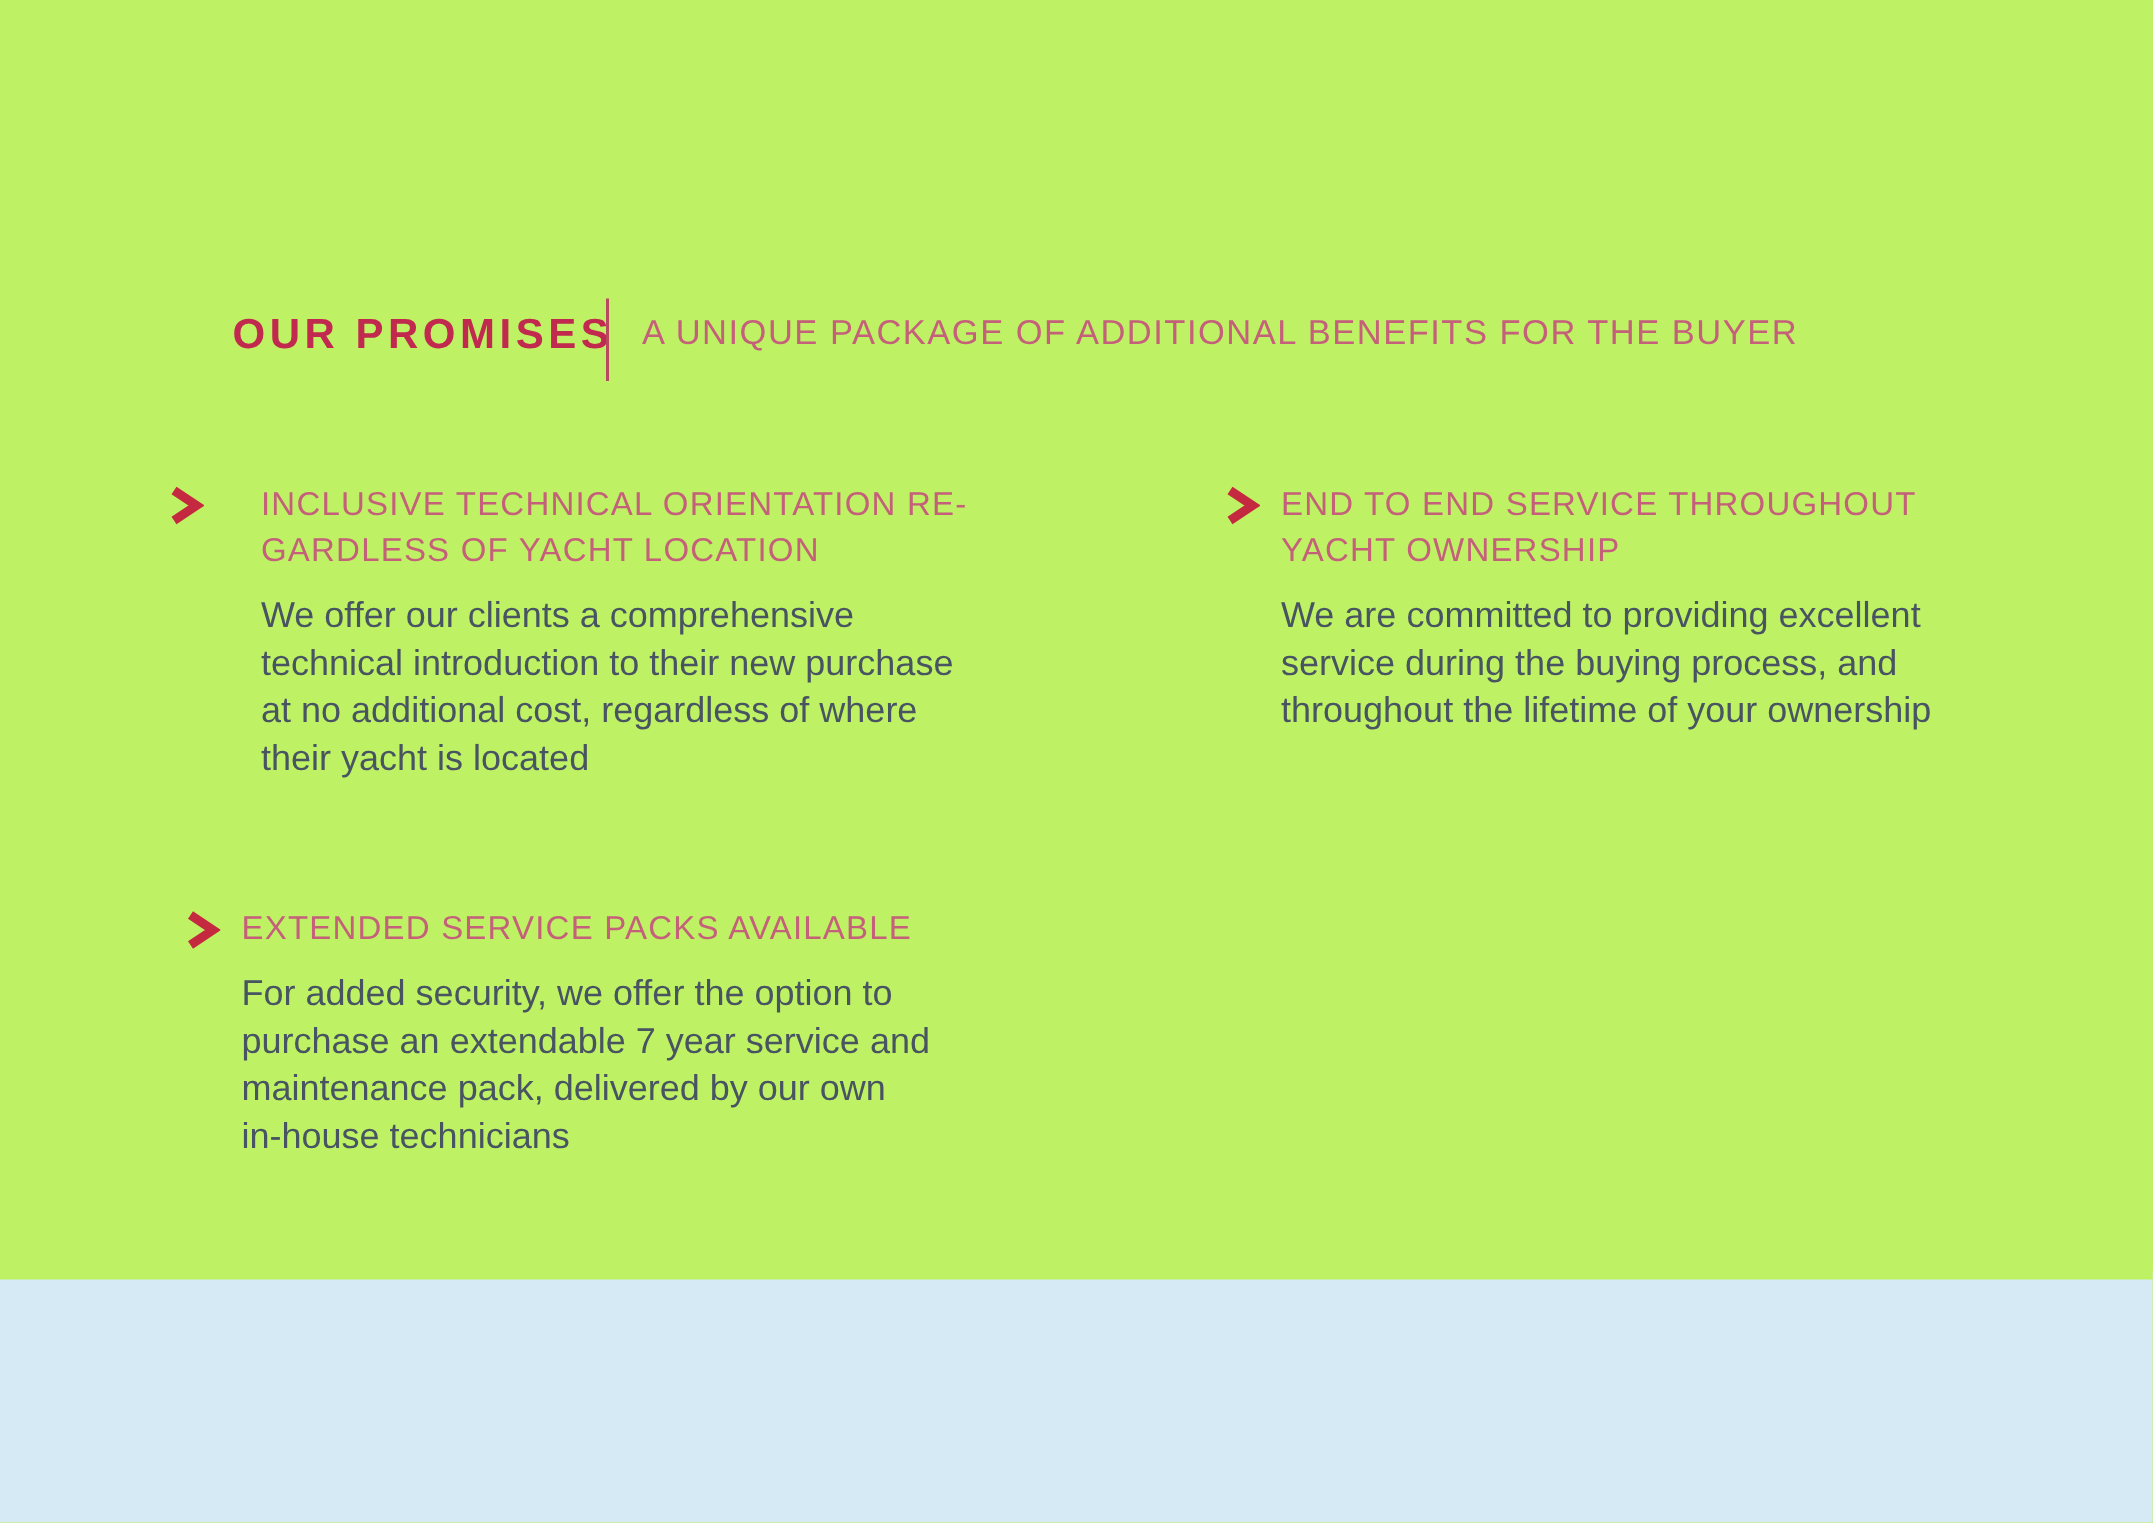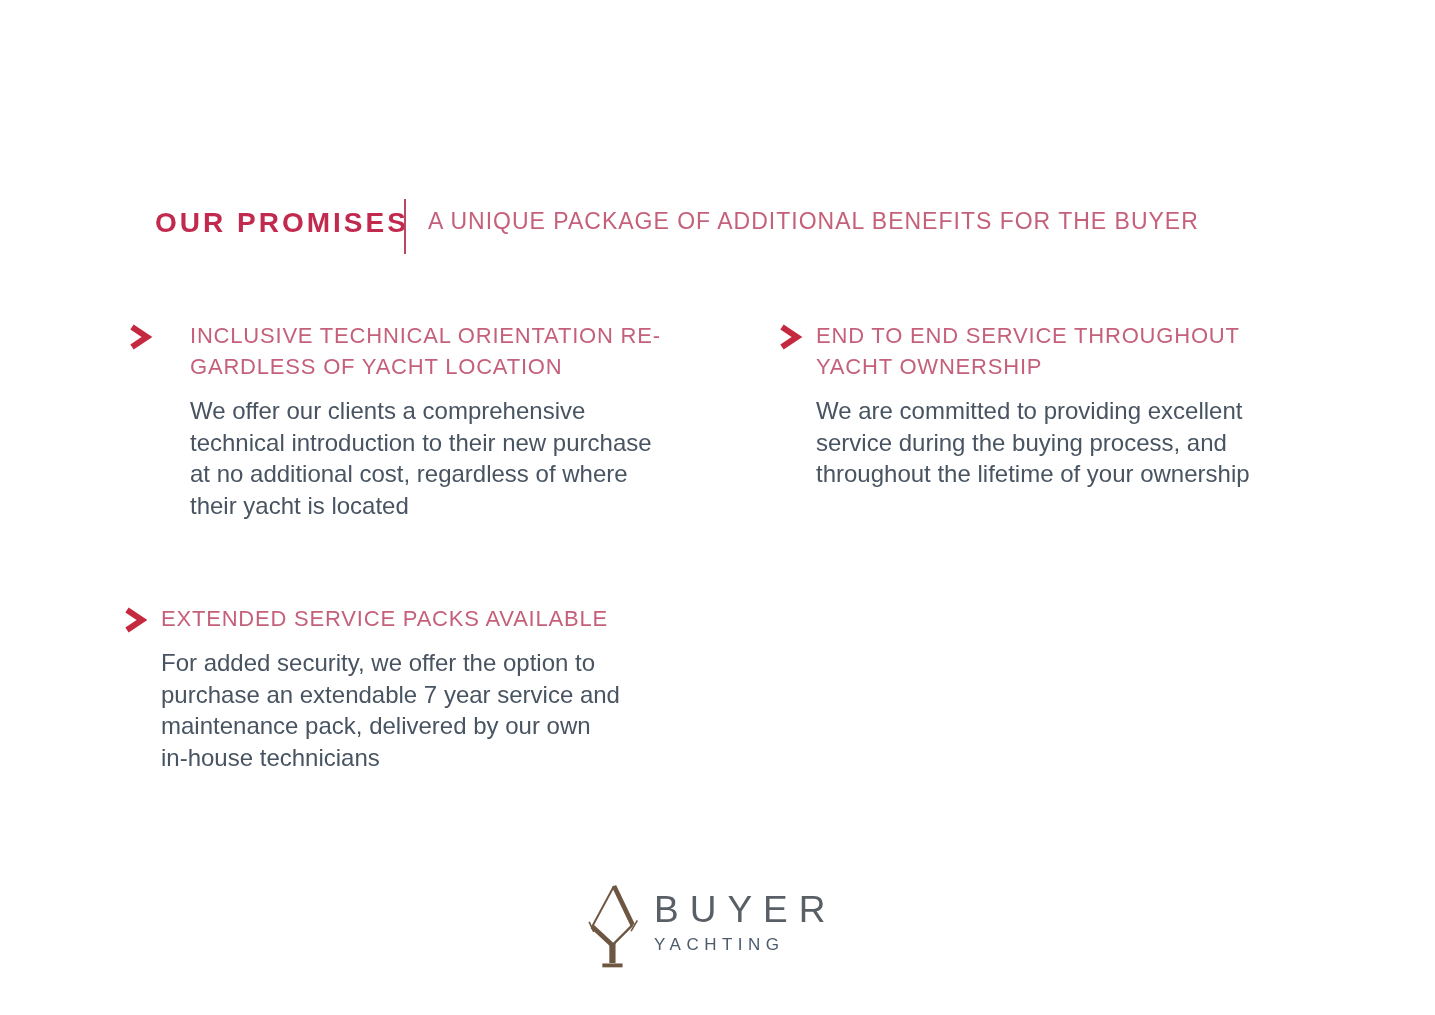--- a/index.html
+++ b/index.html
@@ -6,22 +6,22 @@
     margin: 0;
     padding: 0;
   }
   body {
     font-family: "Liberation Sans", sans-serif;
     background: #d6eaf6;
   }
   .page {
     position: relative;
     width: 1435px;
-    height: 1015px;
-    background: #ffffff;
+    height: 853px;
+    background: #bef264;
     overflow: hidden;
   }
 
   
   .header-title {
     position: absolute;
     left: 155px;
     top: 207px;
     margin: 0;
     font-size: 28px;
@@ -50,22 +50,22 @@
     white-space: nowrap;
   }
 
   
   .promise {
     position: absolute;
     display: flex;
     align-items: flex-start;
     gap: 14px;
   }
-  .promise-1 { left: 128px; top: 320px; width: 580px; gap: 38px; }
-  .promise-2 { left: 778px; top: 320px; width: 540px; }
+  .promise-1 { left: 112px; top: 320px; width: 580px; gap: 38px; }
+  .promise-2 { left: 816px; top: 320px; width: 540px; }
   .promise-3 { left: 123px; top: 603px; width: 580px; }
 
   .chevron {
     flex: 0 0 auto;
     margin-top: 4px;
   }
   .promise-title {
     margin: 0 0 13px 0;
     font-size: 22px;
     font-weight: 400;

